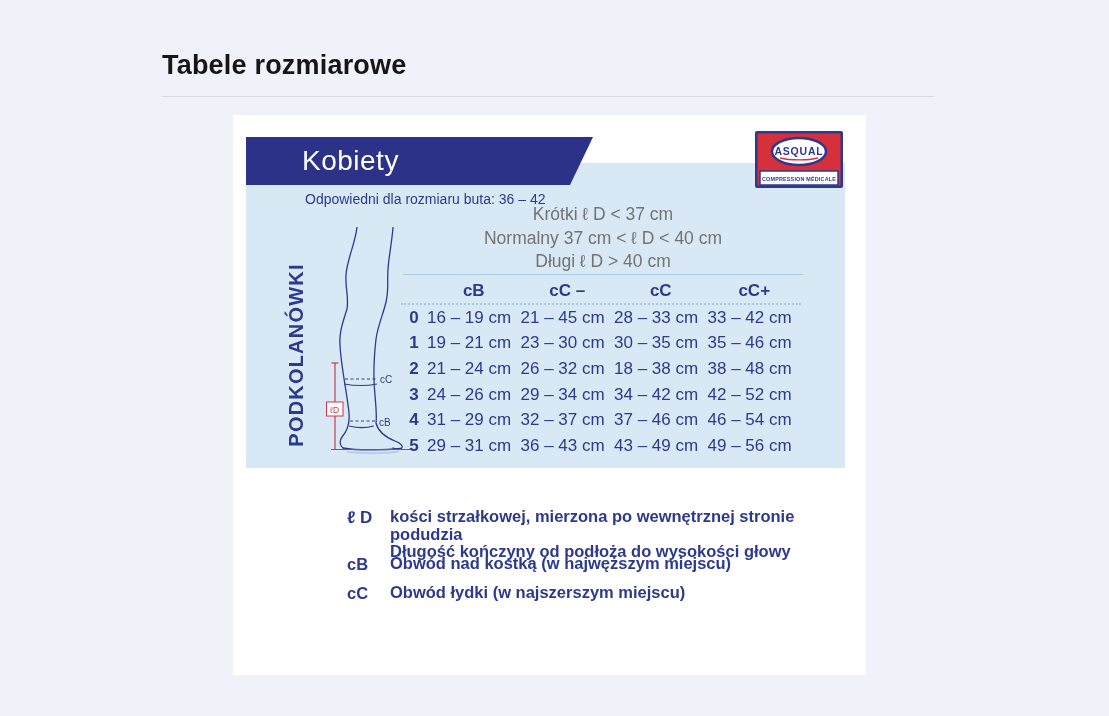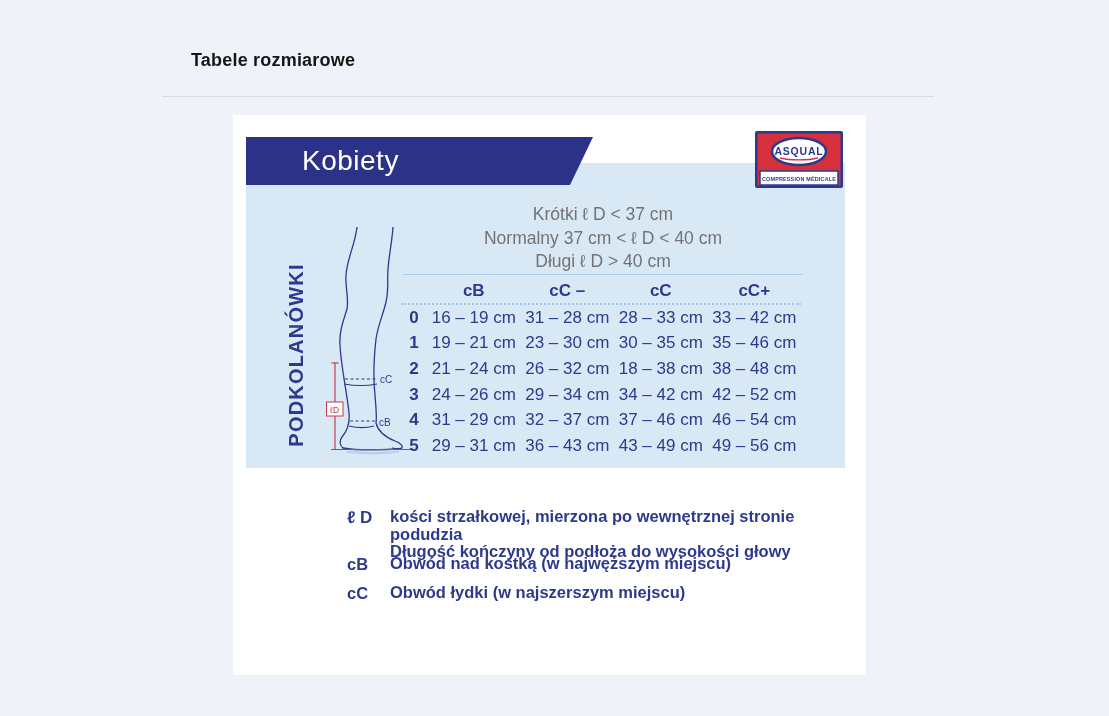--- a/index.html
+++ b/index.html
@@ -8,21 +8,21 @@
     font-family: "Liberation Sans", "DejaVu Sans", sans-serif;
     background: #eff3f9;
     position: relative;
     overflow: hidden;
     color: #2d3a8c;
   }
   .canvas { position: absolute; inset: 0; width: 1109px; height: 716px; }
 
   .page-title {
     position: absolute; left: 162px; top: 50px;
-    font-size: 18px; font-weight: bold; color: #161616; letter-spacing: 0.2px; margin-left: 29px;
+    font-size: 27px; font-weight: bold; color: #161616; letter-spacing: 0.2px;
   }
   .title-divider {
     position: absolute; left: 162px; top: 96px; width: 772px; height: 1px;
     background: #d8dce2;
   }
 
   .card {
     position: absolute; left: 233px; top: 115px; width: 633px; height: 560px;
     background: #ffffff;
     padding-left: 6px;
@@ -68,21 +68,21 @@
   }
 
   .leg-svg { position: absolute; left: 92px; top: 112px; width: 95px; height: 228px; }
 
   .size-table { position: absolute; left: 168px; top: 164px; width: 400px; }
   .size-table .thead { display: flex; height: 23px; align-items: center; }
   .size-table .thead .cell { font-weight: bold; font-size: 17px; text-align: center; }
   .size-table .dotted { border-top: 2px dotted #9fc9e4; margin-top: 1px; }
   .size-table .trow { display: flex; height: 25.6px; align-items: center; }
   .cell-size { width: 26px; text-align: center; font-weight: bold; font-size: 17px; }
-  .cell-val { width: 93.5px; text-align: center; font-size: 17px; }
+  .cell-val { width: 93.5px; text-align: left; font-size: 17px; }
 
   .legend { position: absolute; left: 114px; top: 391px; width: 505px; }
   .legend-row { position: absolute; left: 0; display: flex; font-weight: bold; }
   .legend-sym {
     width: 43px; flex: 0 0 43px; font-size: 16.5px; color: #2d3a8c;
   }
   .legend-sym.script { font-size: 17px; }
   .legend-text { font-size: 16.5px; line-height: 17.5px; color: #2d3a8c; }
   .lr-0 { top: 2px; }
   .lr-1 { top: 49px; }
@@ -109,20 +109,21 @@
     <svg class="logo" viewBox="0 0 88 57">
       <rect x="0" y="0" width="88" height="57" rx="2" fill="#2d3a8c"></rect>
       <rect x="2.5" y="2.5" width="83" height="52" fill="#d6303c"></rect>
       <ellipse cx="44" cy="20.5" rx="27" ry="13.5" fill="#ffffff" stroke="#2d3a8c" stroke-width="2.5"></ellipse>
       <text x="44" y="24" text-anchor="middle" font-size="10.5" font-weight="bold" letter-spacing="0.8">ASQUAL</text>
       <path d="M 25 27 C 35 29.5, 53 29.5, 63 27" fill="none" stroke="#d6303c" stroke-width="1.4"></path>
       <rect x="5" y="40" width="78" height="14" fill="#ffffff" stroke="#2d3a8c" stroke-width="1.5"></rect>
       <text x="44" y="49.5" text-anchor="middle" font-size="5.4" font-weight="bold" letter-spacing="0.2">COMPRESSION MÉDICALE</text>
     </svg>
 
+    <div class="shoe-note">Odpowiedni dla rozmiaru buta: 36 – 42</div>
 
     <div class="rules">
       <div>Krótki ℓ D &lt; 37 cm</div>
       <div>Normalny 37 cm &lt; ℓ D &lt; 40 cm</div>
       <div>Długi ℓ D &gt; 40 cm</div>
     </div>
     <div class="rules-divider"></div>
 
     <div class="vertical-label">PODKOLANÓWKI</div>
 
@@ -155,21 +156,21 @@
         <div class="cell-size"></div>
         <div class="cell cell-val">cB</div>
         <div class="cell cell-val">cC –</div>
         <div class="cell cell-val">cC</div>
         <div class="cell cell-val">cC+</div>
       </div>
       <div class="dotted"></div>
       <div class="trow">
         <div class="cell-size">0</div>
         <div class="cell-val">16 – 19 cm</div>
-        <div class="cell-val">31 – 28 cm</div>
+        <div class="cell-val">21 – 45 cm</div>
         <div class="cell-val">28 – 33 cm</div>
         <div class="cell-val">33 – 42 cm</div>
       </div>
       <div class="trow">
         <div class="cell-size">1</div>
         <div class="cell-val">19 – 21 cm</div>
         <div class="cell-val">23 – 30 cm</div>
         <div class="cell-val">30 – 35 cm</div>
         <div class="cell-val">35 – 46 cm</div>
       </div>

